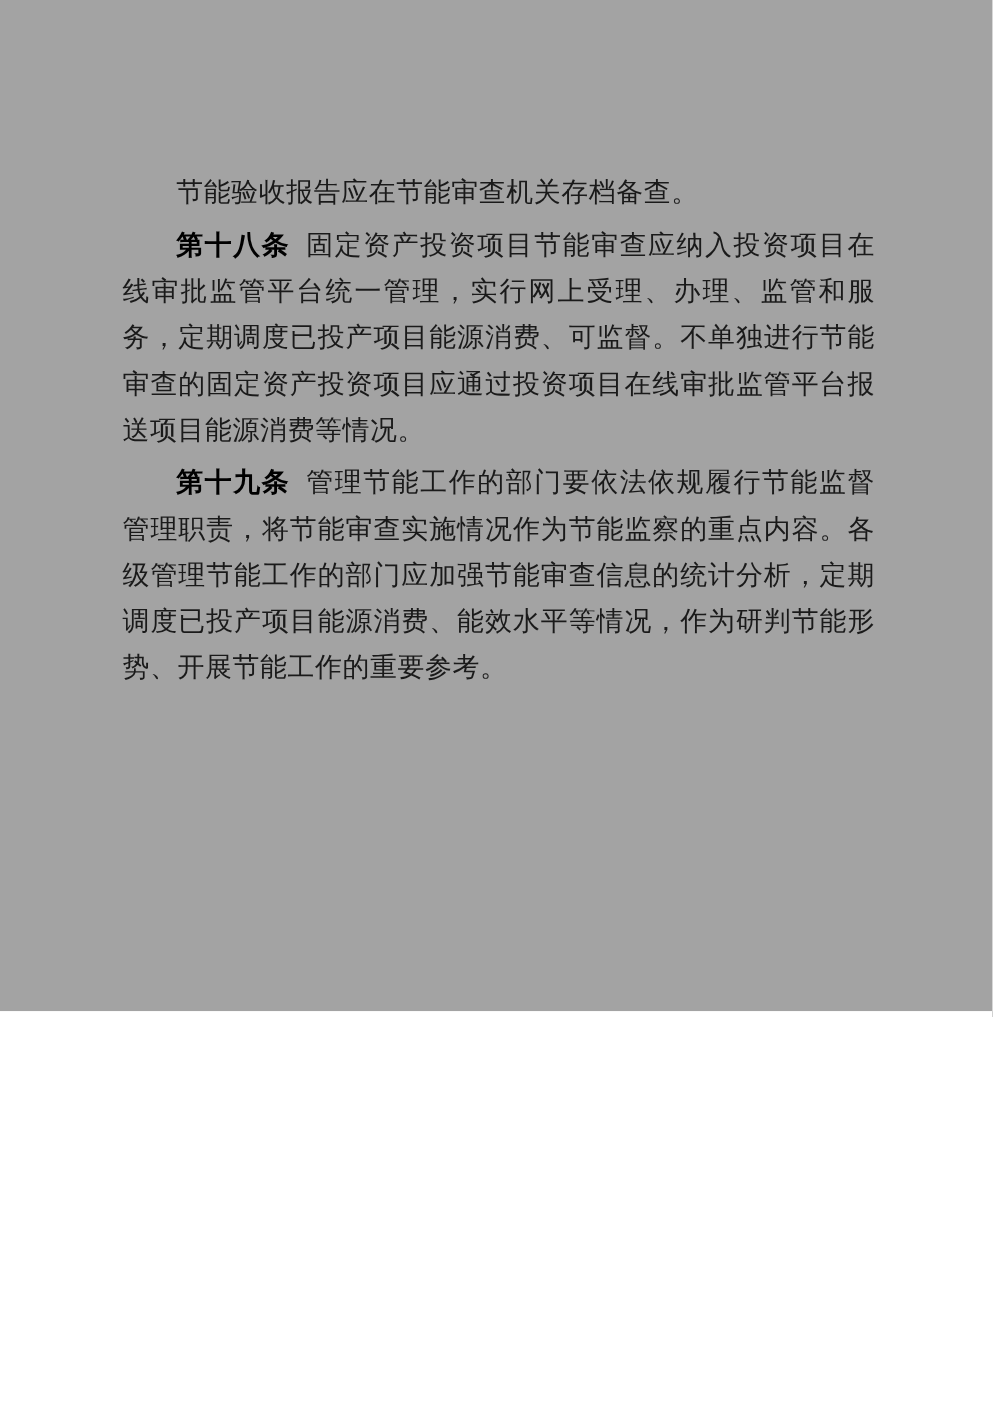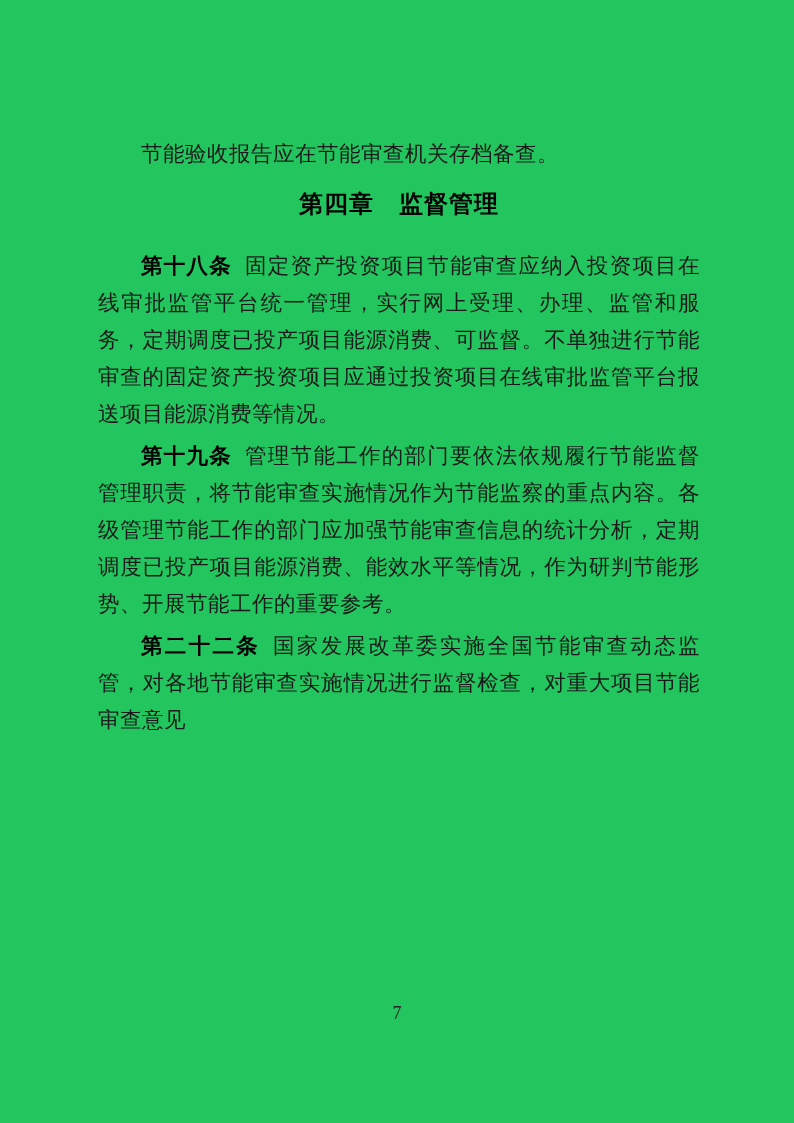--- a/index.html
+++ b/index.html
@@ -3,22 +3,22 @@
 <meta charset="utf-8">
 <style>
   html, body {
     margin: 0;
     padding: 0;
     background: #ffffff;
   }
   .page {
     position: relative;
     width: 794px;
-    height: 1123px;
-    background: #22c55e;
+    height: 809px;
+    background: #a3a3a3;
     box-sizing: border-box;
     padding: 136px 94px 0 98px;
     overflow: hidden;
     font-family: "Liberation Serif", "DejaVu Serif", serif;
     color: #1a1a1a;
   }
   .body-par {
     margin: 0 0 5px 0;
     font-size: 21.5px;
     line-height: 37px;
@@ -60,23 +60,21 @@
     font-family: "Liberation Serif", "DejaVu Serif", serif;
   }
 </style>
 </head>
 <body>
 
 <div class="page">
 
   <p class="body-par">节能验收报告应在节能审查机关存档备查。</p>
 
-  <h2 class="chapter-heading">第四章　监督管理</h2>
 
   <div id="articles">
       <p class="body-par"><b class="article-label">第十八条</b><span class="article-text">固定资产投资项目节能审查应纳入投资项目在线审批监管平台统一管理，实行网上受理、办理、监管和服务，定期调度已投产项目能源消费、可监督。不单独进行节能审查的固定资产投资项目应通过投资项目在线审批监管平台报送项目能源消费等情况。</span></p>
       <p class="body-par"><b class="article-label">第十九条</b><span class="article-text">管理节能工作的部门要依法依规履行节能监督管理职责，将节能审查实施情况作为节能监察的重点内容。各级管理节能工作的部门应加强节能审查信息的统计分析，定期调度已投产项目能源消费、能效水平等情况，作为研判节能形势、开展节能工作的重要参考。</span></p>
-      <p class="body-par"><b class="article-label">第二十二条</b><span class="article-text">国家发展改革委实施全国节能审查动态监管，对各地节能审查实施情况进行监督检查，对重大项目节能审查意见</span></p>
     </div>
 
   <div class="page-number">7</div>
 
 </div>
 
 </body></html>

